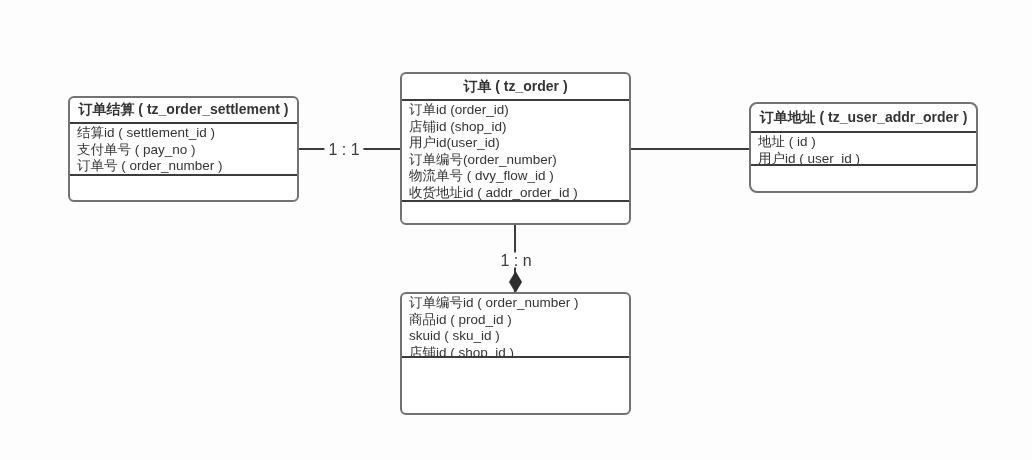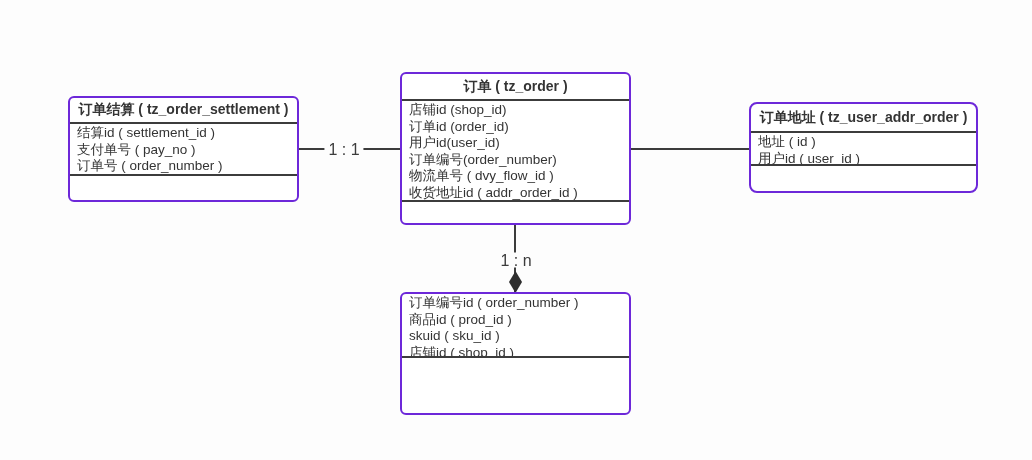--- a/index.html
+++ b/index.html
@@ -12,21 +12,21 @@
     position: relative;
     width: 1032px;
     height: 460px;
     background: #fdfdfd;
     overflow: hidden;
   }
   .entity {
     position: absolute;
     box-sizing: border-box;
     background: #ffffff;
-    border: 2px solid #6d28d9;
+    border: 2px solid #737373;
     border-radius: 6px;
     display: flex;
     flex-direction: column;
     color: #343434;
   }
   .t-title {
     box-sizing: border-box;
     border-bottom: 2px solid #3c3c3c;
     display: flex;
     align-items: center;
@@ -114,22 +114,22 @@
         <div class="t-field">结算id ( settlement_id )</div>
         <div class="t-field">支付单号 ( pay_no )</div>
         <div class="t-field">订单号 ( order_number )</div>
       </div>
     <div class="t-empty"></div>
   </div>
 
   <div class="entity" id="ent-order">
     <div class="t-title">订单 ( tz_order )</div>
     <div class="t-fields">
+        <div class="t-field">订单id (order_id)</div>
         <div class="t-field">店铺id (shop_id)</div>
-        <div class="t-field">订单id (order_id)</div>
         <div class="t-field">用户id(user_id)</div>
         <div class="t-field">订单编号(order_number)</div>
         <div class="t-field">物流单号 ( dvy_flow_id )</div>
         <div class="t-field">收货地址id ( addr_order_id )</div>
       </div>
     <div class="t-empty"></div>
   </div>
 
   <div class="entity" id="ent-addr">
     <div class="t-title">订单地址 ( tz_user_addr_order )</div>

